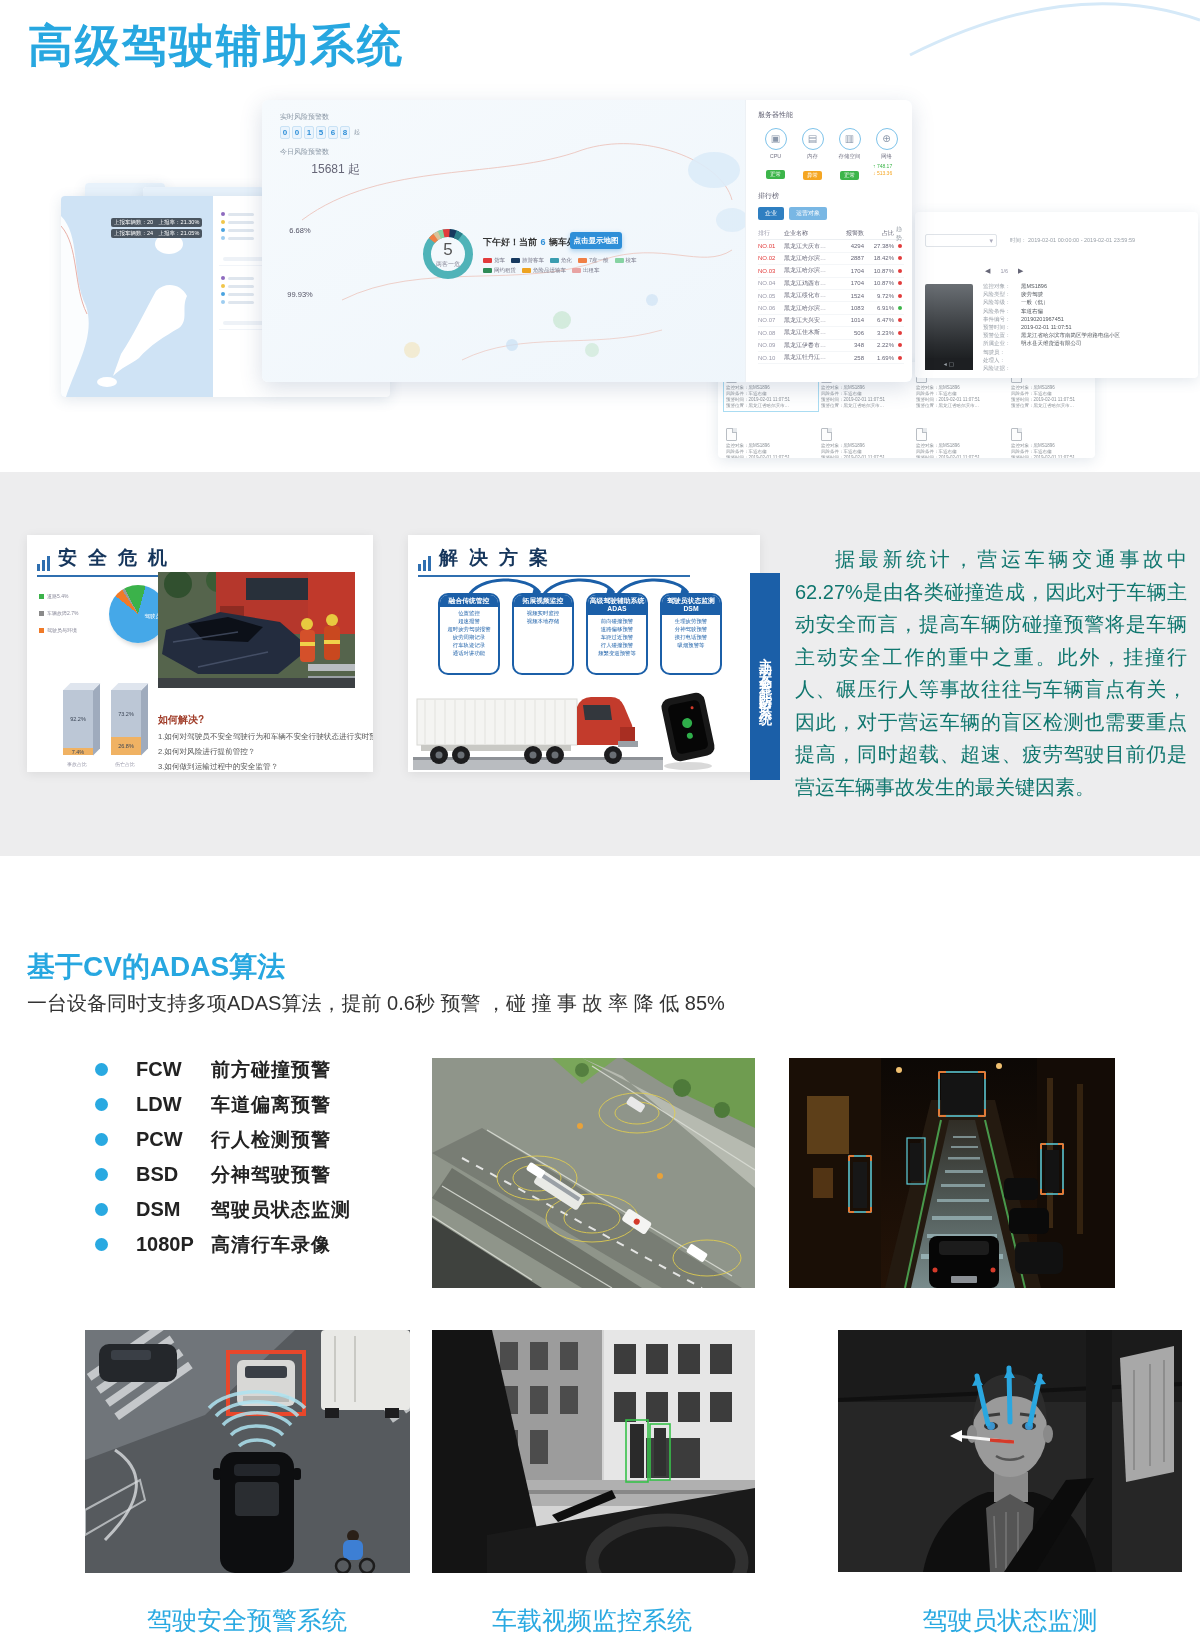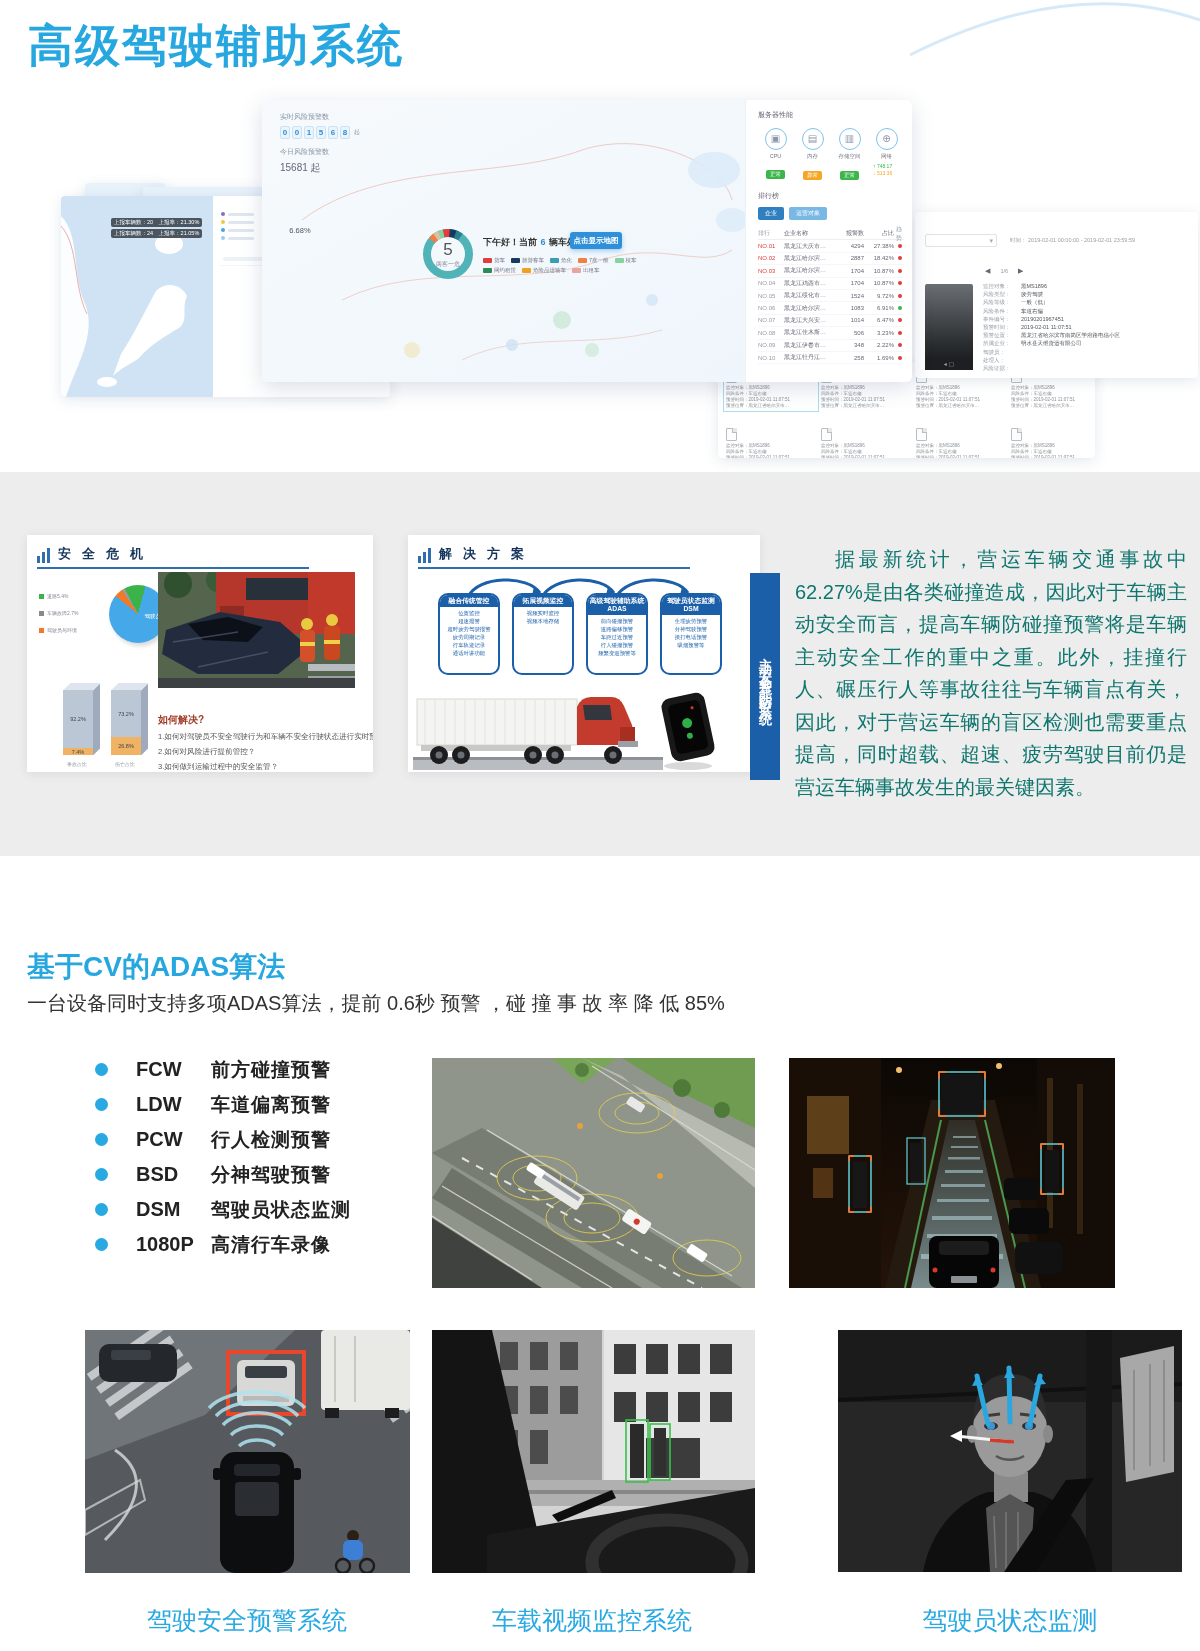--- a/index.html
+++ b/index.html
@@ -61,21 +61,21 @@
   .rc-field .fv { color:#51565c; white-space:nowrap; overflow:hidden; }
 
   .main-card { left:262px; top:100px; width:650px; height:282px; border-radius:6px;
     background:linear-gradient(150deg,#f6fafd,#eef5fb); box-shadow:0 6px 22px rgba(50,80,120,.18); overflow:hidden; }
   .map-bg { position:absolute; left:0; top:0; }
   .counter { position:absolute; left:18px; top:12px; }
   .cnt-label { font-size:7px; color:#8a97a5; margin-bottom:4px; }
   .digits { display:flex; gap:2px; align-items:center; margin-bottom:8px; }
   .digit { display:inline-block; width:10px; height:13px; background:#eaf4fd; border:1px solid #c9e2f5; border-radius:2px; color:#2f8fd8; font-size:8px; font-weight:bold; text-align:center; line-height:12px; }
   .cnt-unit { font-size:6px; color:#8a97a5; margin-left:2px; }
-  .cnt-value { font-size:10px; color:#667; }
+  .cnt-value { font-size:12px; color:#667;text-align:right; }
 
   .donut { position:absolute; left:160px; top:128px; width:52px; height:52px; }
   .donut-num { position:absolute; left:0; top:12px; width:52px; text-align:center; font-size:17px; color:#555; }
   .donut-lab { position:absolute; left:0; top:32px; width:52px; text-align:center; font-size:6px; color:#889; }
   .greeting { position:absolute; left:221px; top:136px; font-size:9px; font-weight:bold; color:#333; }
   .g-count { color:#2f8fd8; padding:0 1px; }
   .map-btn { position:absolute; left:308px; top:132px; width:52px; height:17px; background:#2f8fd8; border:none; border-radius:3px; color:#fff; font-size:7.5px; font-weight:bold; box-shadow:0 2px 5px rgba(47,143,216,.4); }
   .map-legend { position:absolute; left:221px; top:157px; width:170px; display:flex; flex-wrap:wrap; column-gap:6px; row-gap:3px; }
   .lg-item { display:flex; align-items:center; gap:2px; }
   .lg-sw { width:9px; height:5px; border-radius:1px; }
@@ -104,21 +104,21 @@
   .t-dot { display:inline-block; width:4px; height:4px; border-radius:50%; }
 
   
   .gray-band { position:absolute; left:0; top:472px; width:1200px; height:384px; background:#ededee; }
   .crisis-card { position:absolute; left:27px; top:535px; width:346px; height:237px; background:#fff; box-shadow:0 2px 10px rgba(0,0,0,.08); overflow:hidden; }
   .solution-card { position:absolute; left:408px; top:535px; width:352px; height:237px; background:#fff; box-shadow:0 2px 10px rgba(0,0,0,.08); overflow:hidden; }
   .card-head { position:absolute; left:10px; top:10px; width:272px; border-bottom:2px solid #2f6fb0; padding-bottom:4px; display:flex; align-items:flex-end; gap:8px; }
   .head-icon { display:inline-flex; align-items:flex-end; gap:2px; }
   .head-icon span { display:inline-block; width:3px; background:#2f6fb0; }
   .head-icon .b1{height:7px;} .head-icon .b2{height:11px;} .head-icon .b3{height:15px;}
-  .head-txt { font-size:13px; font-weight:bold; color:#16365c; letter-spacing:11px; }
+  .head-txt { font-size:19px; font-weight:bold; color:#16365c; letter-spacing:11px; }
 
   .pie-legend { position:absolute; left:12px; top:58px; }
   .pl-item { display:flex; align-items:center; gap:3px; margin-bottom:11px; }
   .pl-sw { width:5px; height:5px; }
   .pl-tx { font-size:5px; color:#889; white-space:nowrap; }
   .pie { position:absolute; left:82px; top:50px; width:58px; height:58px; border-radius:50%; box-shadow:2px 3px 4px rgba(0,0,0,.15); }
   .pie-main-label { position:absolute; right:6px; top:28px; font-size:5.5px; color:#fff; }
   .crash-photo { position:absolute; left:131px; top:37px; width:197px; height:116px; overflow:hidden; }
 
   .bars3d { position:absolute; left:28px; top:148px; width:110px; height:84px; }
@@ -219,20 +219,43 @@
               <span class="dot" style="background: rgb(74, 163, 224);"></span>
               <span class="dash"></span>
             </div>
             <div class="li">
               <span class="dot" style="background: rgb(158, 205, 240);"></span>
               <span class="dash"></span>
             </div>
           </div>
           <div class="jp-donut jd0"></div>
           <div class="jp-pct">6.68%</div>
+          <div class="jp-foot"></div>
+        </div>
+        <div class="jp-row">
+          <div class="jp-leg">
+            <div class="li">
+              <span class="dot" style="background: rgb(142, 107, 191);"></span>
+              <span class="dash"></span>
+            </div>
+            <div class="li">
+              <span class="dot" style="background: rgb(240, 198, 74);"></span>
+              <span class="dash"></span>
+            </div>
+            <div class="li">
+              <span class="dot" style="background: rgb(74, 163, 224);"></span>
+              <span class="dash"></span>
+            </div>
+            <div class="li">
+              <span class="dot" style="background: rgb(158, 205, 240);"></span>
+              <span class="dash"></span>
+            </div>
+          </div>
+          <div class="jp-donut jd2"></div>
+          <div class="jp-pct">99.93%</div>
           <div class="jp-foot"></div>
         </div>
       </div>
   </div>
 
   <div class="card docs-card">
       <div class="doc-entry sel" style="left: 8px; top: 8px;">
         <div class="doc-icon"></div>
         <div class="doc-line">监控对象：黑MS1896</div>
         <div class="doc-line">风险条件：车道右偏</div>

